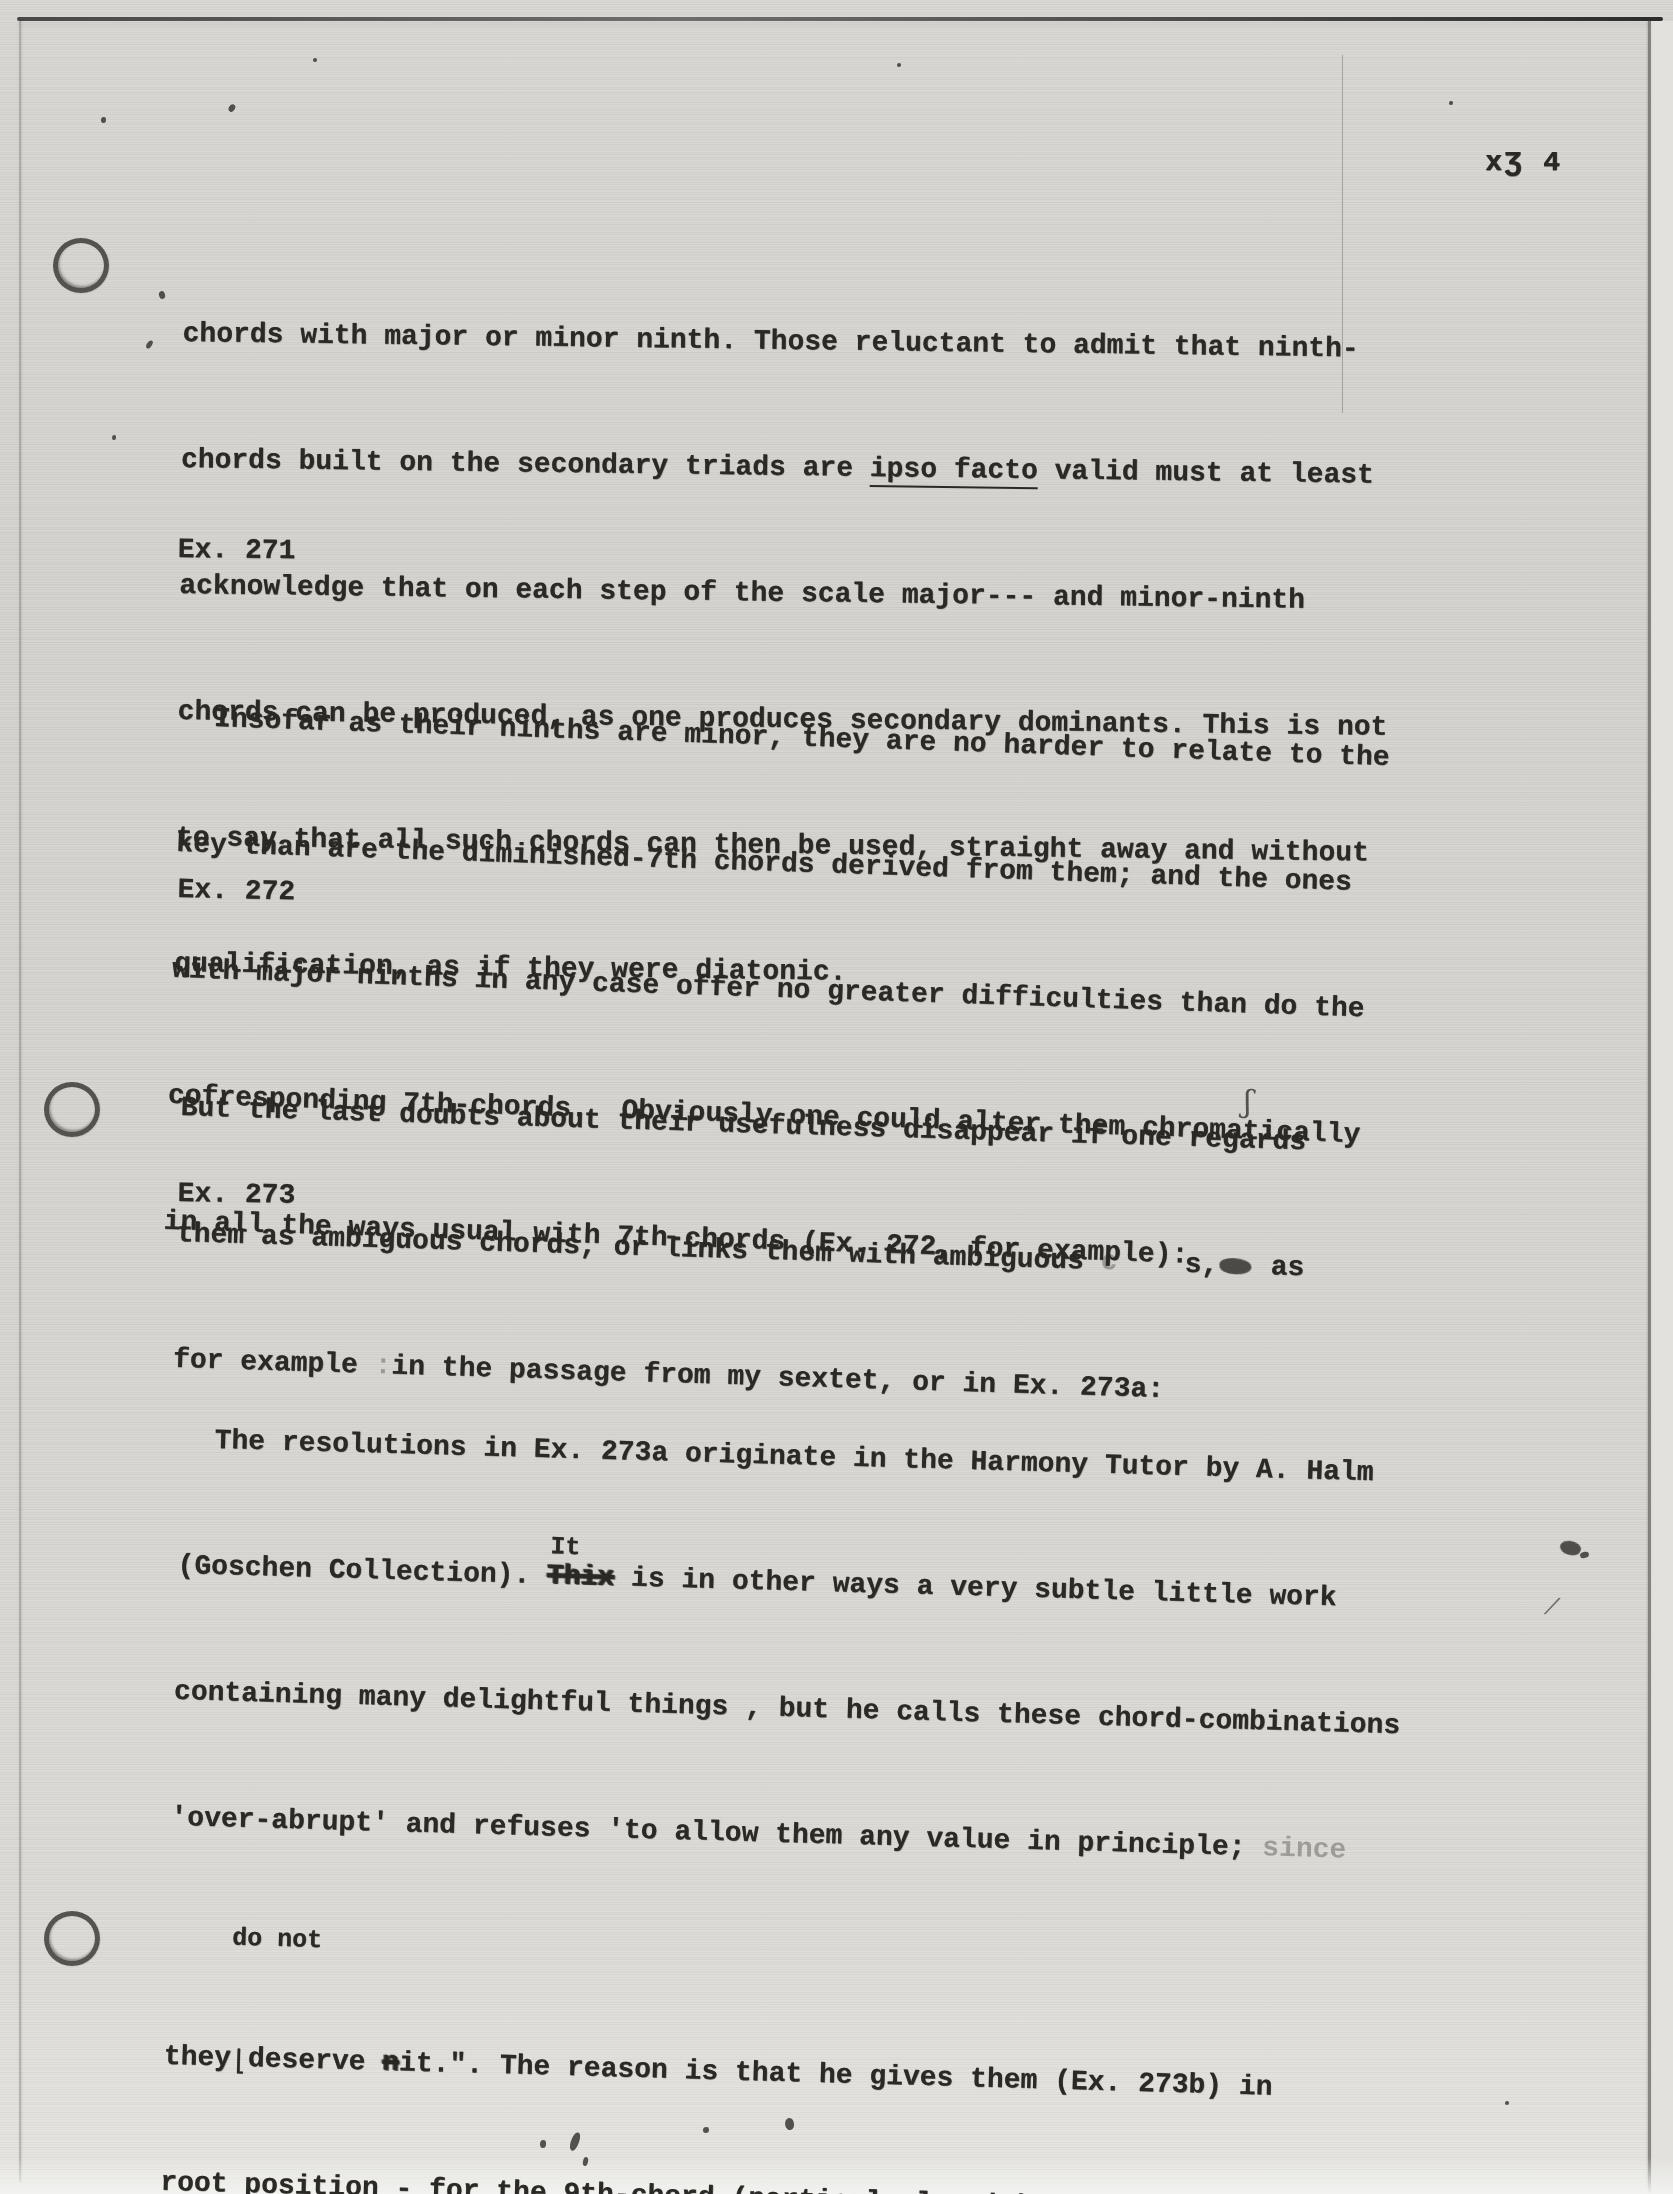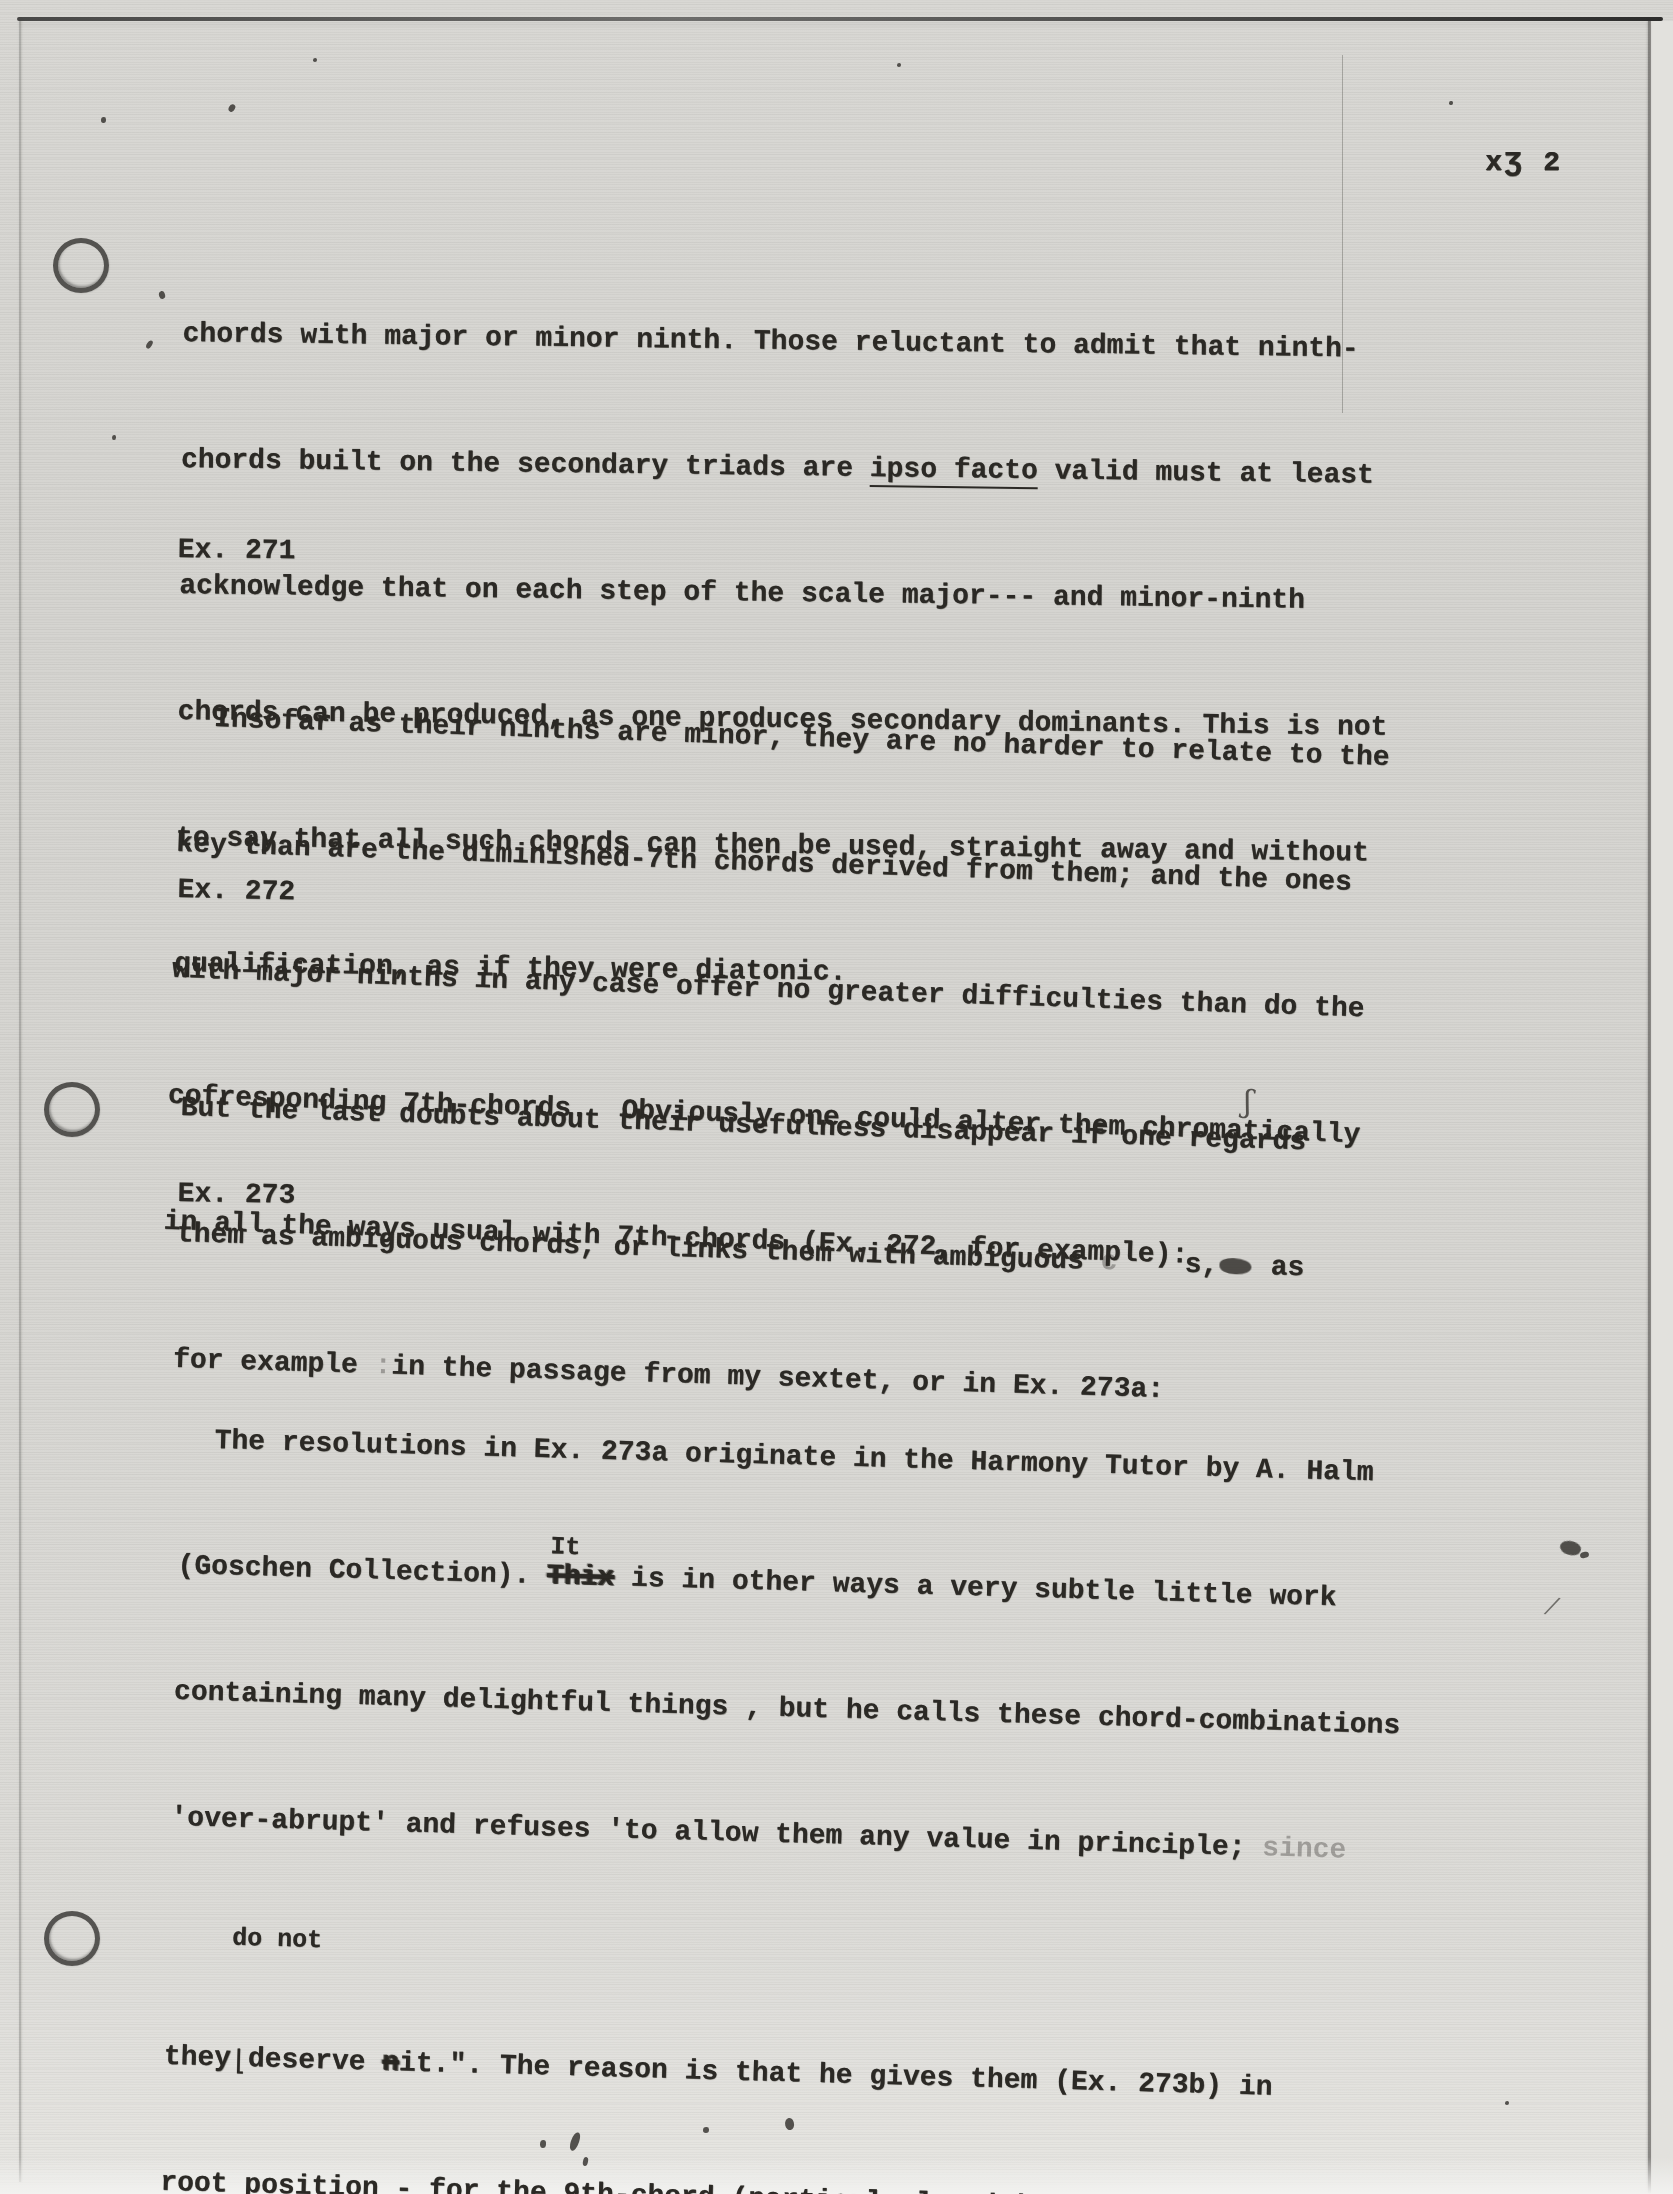--- a/index.html
+++ b/index.html
@@ -77,21 +77,21 @@
   <div class="edge-left"></div>
   <div class="right-band"></div>
   <div class="edge-right"></div>
   <div class="crease"></div>
   <div class="bottom-fade"></div>
 
   <div class="hole hole1"></div>
   <div class="hole hole2"></div>
   <div class="hole hole3"></div>
 
-  <div class="typed pagenum" style="left:1485px;top:142px;">xƷ 2</div>
+  <div class="typed pagenum" style="left:1485px;top:142px;">xƷ 4</div>
 
   <div class="typed sk-a" style="left:184px;top:229px;">
     <div class="line">chords with major or minor ninth. Those reluctant to admit that ninth-</div>
     <div class="line"><span>chords built on the secondary triads are </span><span class="u">ipso facto</span><span> valid must at least</span></div>
     <div class="line">acknowledge that on each step of the scale major--- and minor-ninth</div>
     <div class="line">chords can be produced, as one produces secondary dominants. This is not</div>
     <div class="line">to say that all such chords can then be used, straight away and without</div>
     <div class="line">qualification, as if they were diatonic.</div>
   </div>
 

